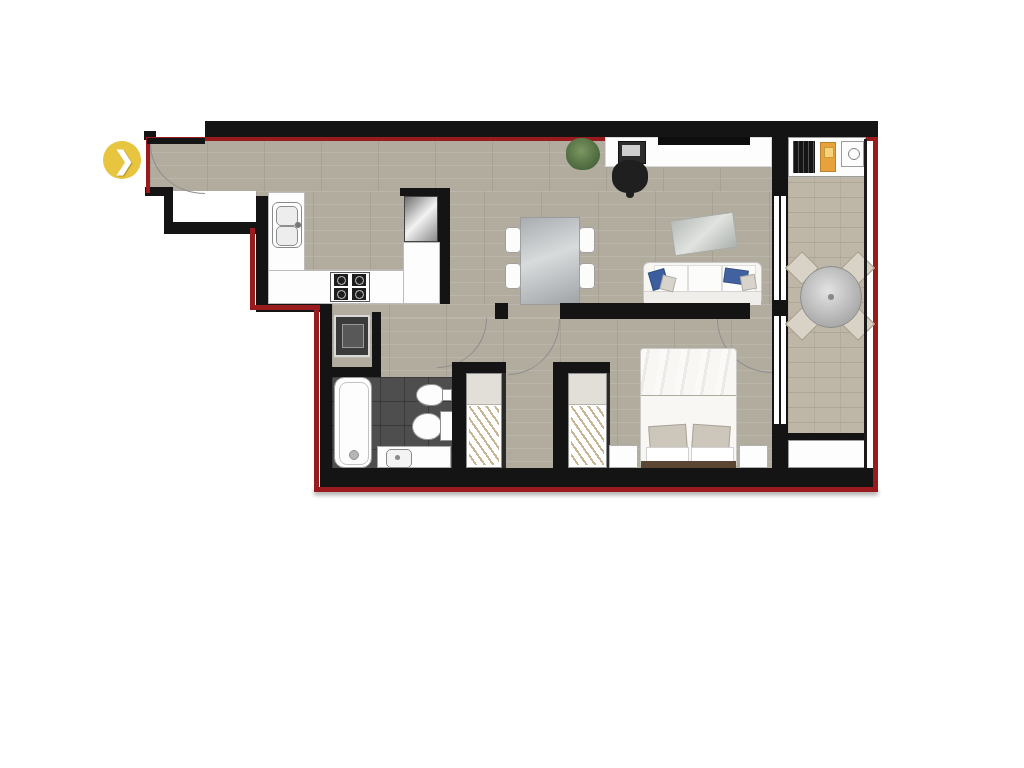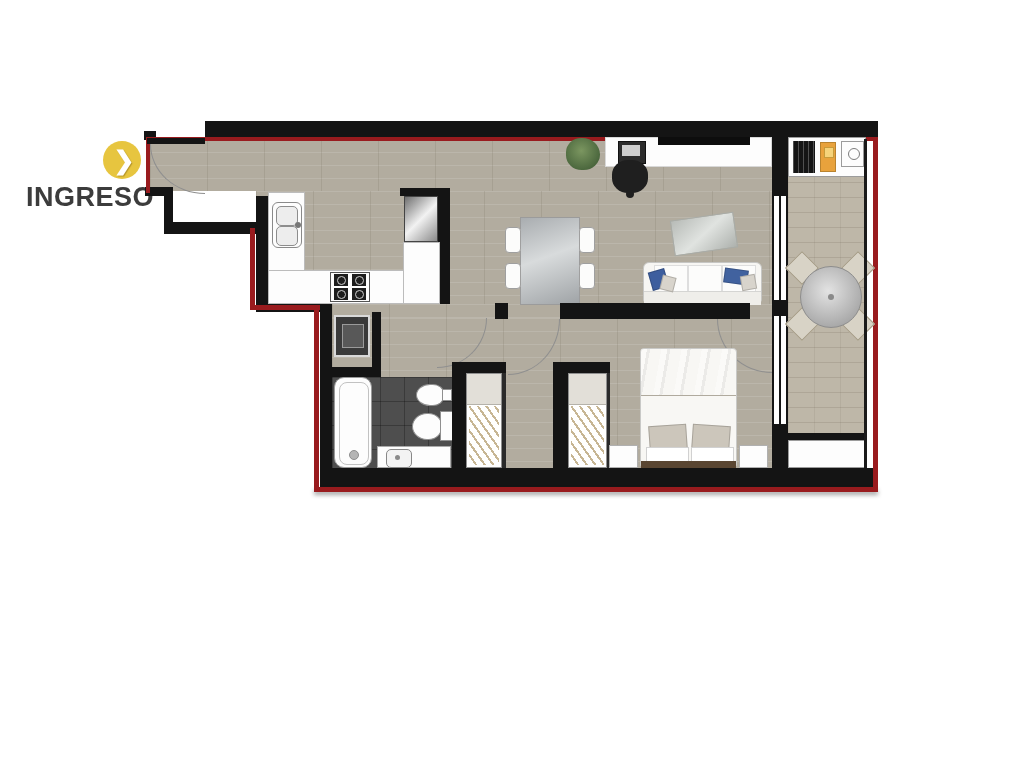--- a/index.html
+++ b/index.html
@@ -48,21 +48,20 @@
   .ochair{position:absolute;width:24px;height:24px;background:#d8d3c6;border:1px solid #a39a84;transform:rotate(45deg);box-sizing:border-box;}
 </style>
 </head>
 <body>
 
 <div class="stage">
 
   <div class="logo-circle">
     <span>❯</span>
   </div>
-  <div class="logo-text">INGRESO</div>
 
   <div class="floor" style="left:150px;top:139px;width:622px;height:52px;"></div>
   <div class="floor" style="left:256px;top:191px;width:516px;height:113px;"></div>
   <div class="floor" style="left:332px;top:304px;width:440px;height:14px;"></div>
   <div class="floor" style="left:332px;top:318px;width:440px;height:150px;"></div>
   <div class="floor-balcony" style="left:788px;top:137px;width:78px;height:331px;"></div>
   <div class="floor-bath" style="left:332px;top:377px;width:120px;height:91px;"></div>
 
   <div class="w" style="left:205px;top:121px;width:673px;height:16px;"></div>
   <div class="w" style="left:144px;top:131px;width:12px;height:9px;"></div>

